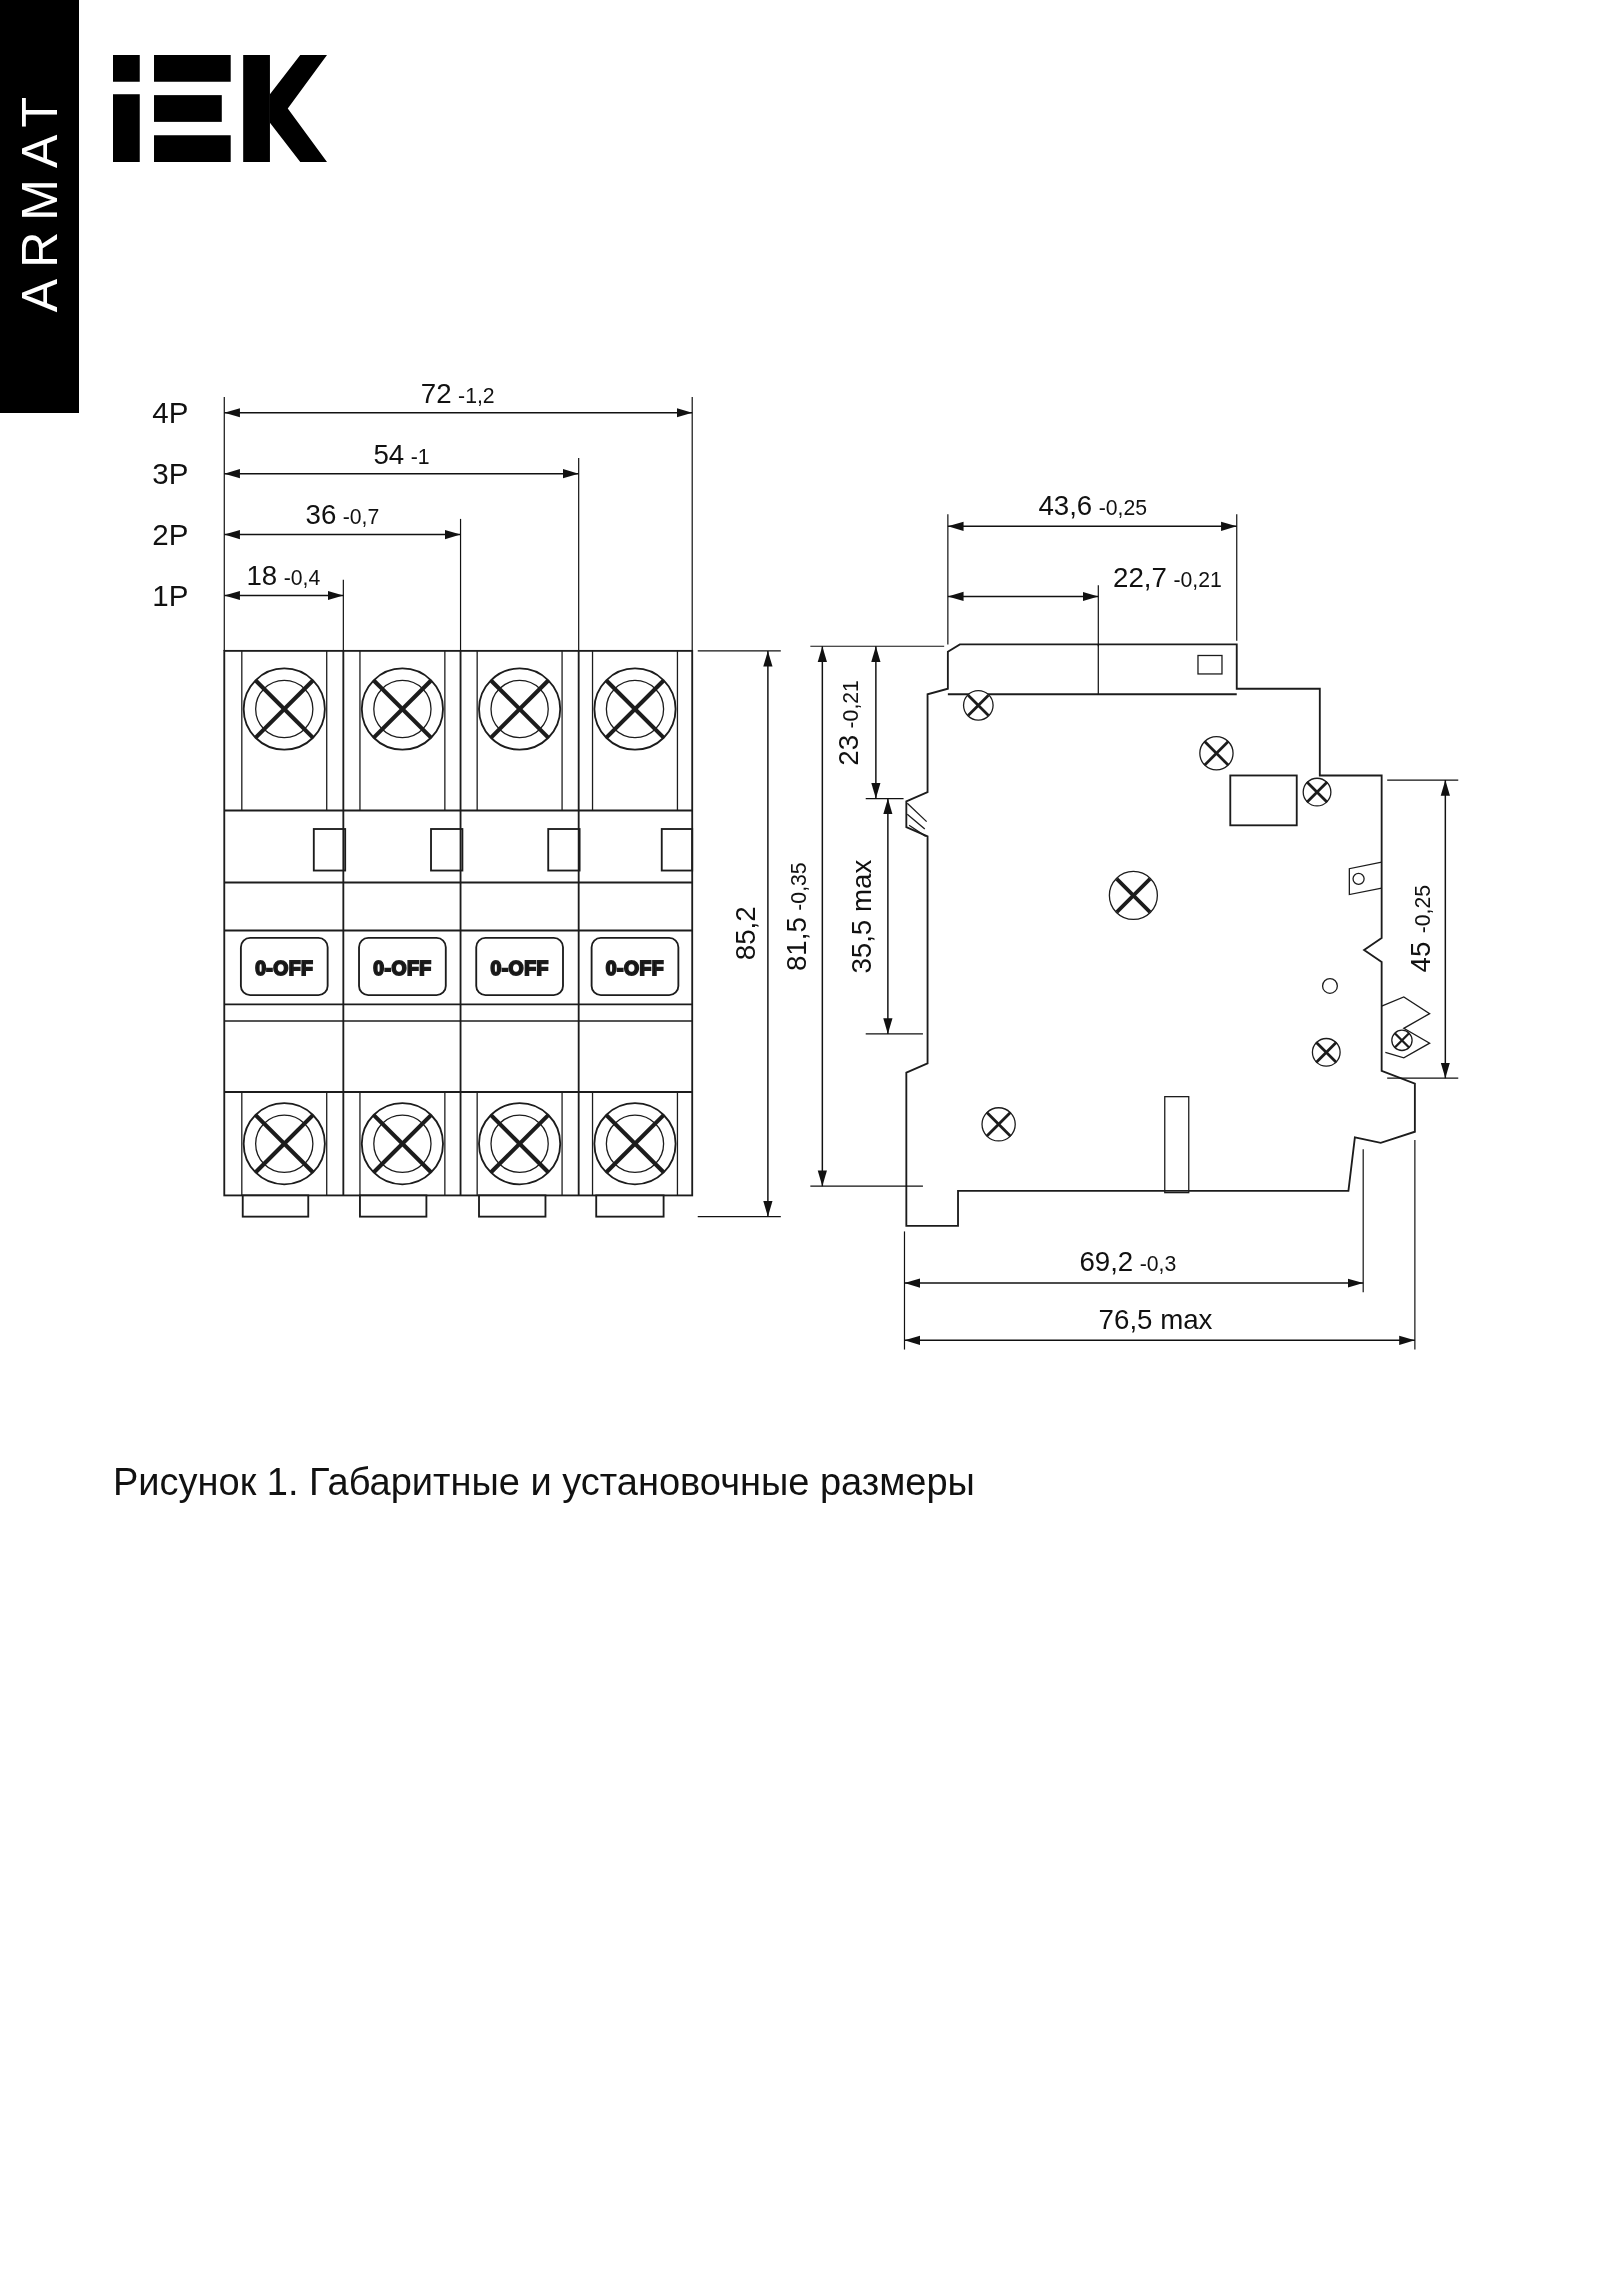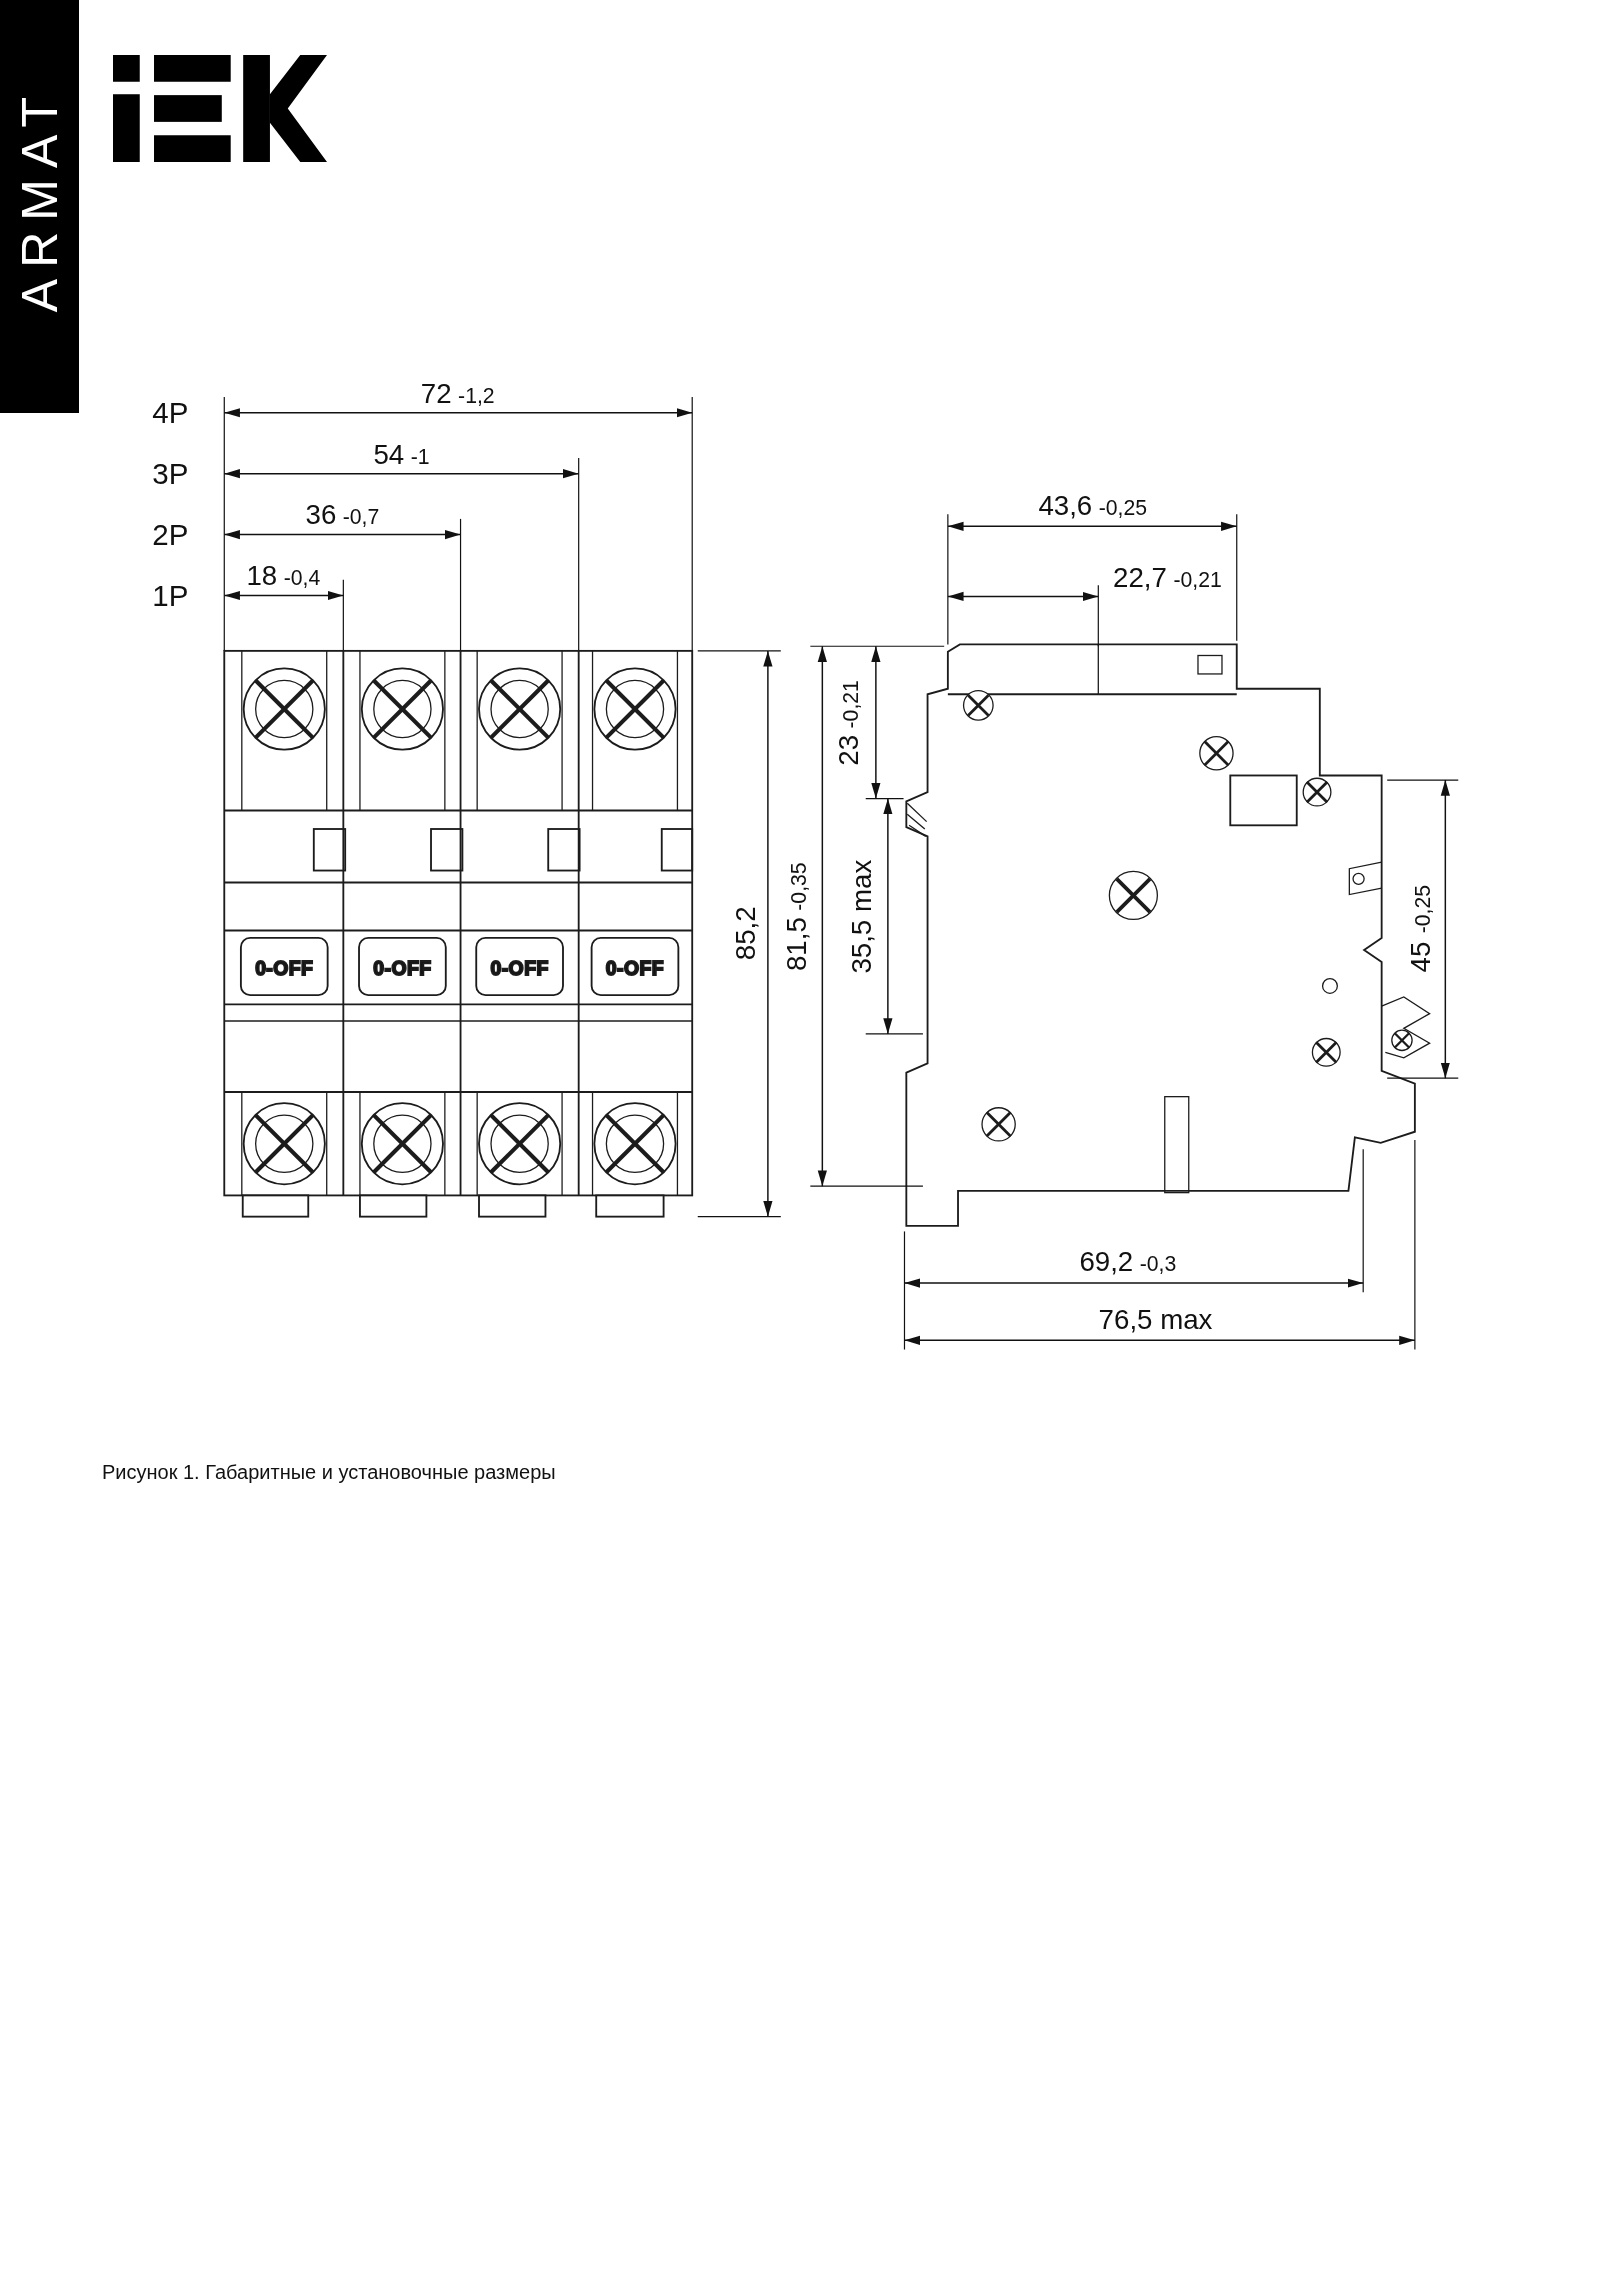--- a/index.html
+++ b/index.html
@@ -7,21 +7,21 @@
   .page { position:relative; width:1617px; height:2293px; background:#ffffff;
           font-family:"Liberation Sans", sans-serif; overflow:hidden; }
 
   .brand-bar { position:absolute; left:0; top:0; width:79px; height:413px; background:#000; }
   .brand-bar-text { position:absolute; left:40px; top:199px;
                     transform:translate(-50%,-50%) rotate(-90deg);
                     color:#fff; font-size:50px; letter-spacing:11px; white-space:nowrap; }
 
   .logo { position:absolute; left:113px; top:54px; width:214px; height:109px; }
 
-  .caption { position:absolute; left:102px; top:1461px; font-size:20px; color:#111; }
+  .caption { position:absolute; left:113px; top:1461px; font-size:38px; color:#111; }
 
   .drawing { position:absolute; left:0; top:0; }
 
   svg text { font-family:"Liberation Sans", sans-serif; fill:#111; }
   .dim-text { font-size:30px; }
   .tol      { font-size:23px; }
   .pole-lbl { font-size:32px; }
   .tog      { font-size:21px; font-weight:bold; letter-spacing:.5px; }
 
   .ln  { stroke:#1c1c1c; stroke-width:2;   fill:none; }

